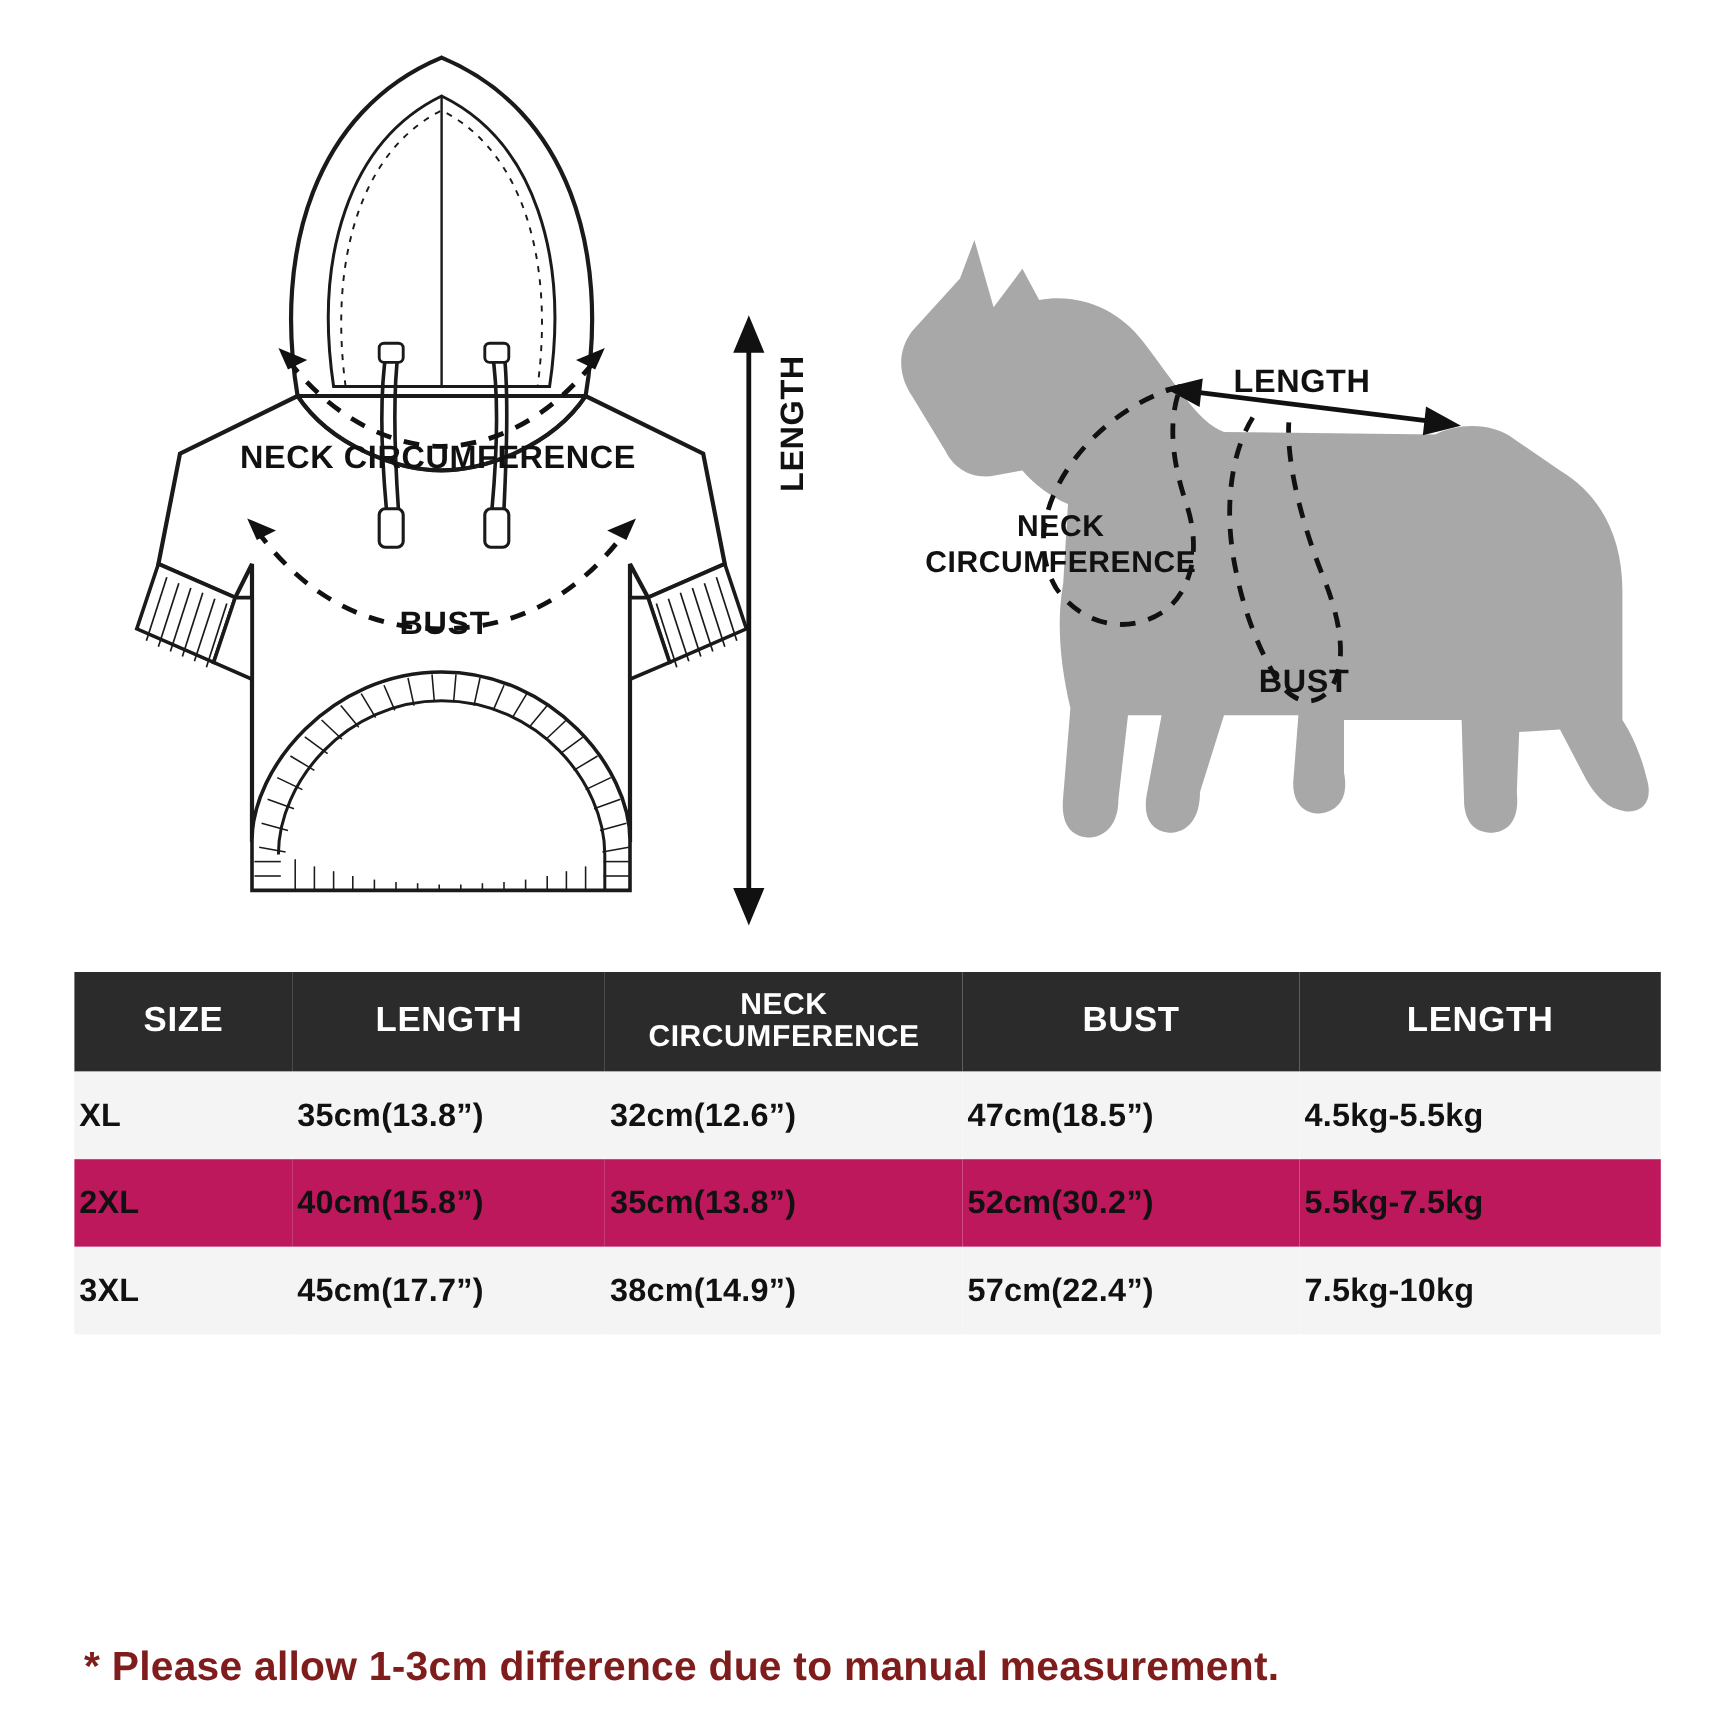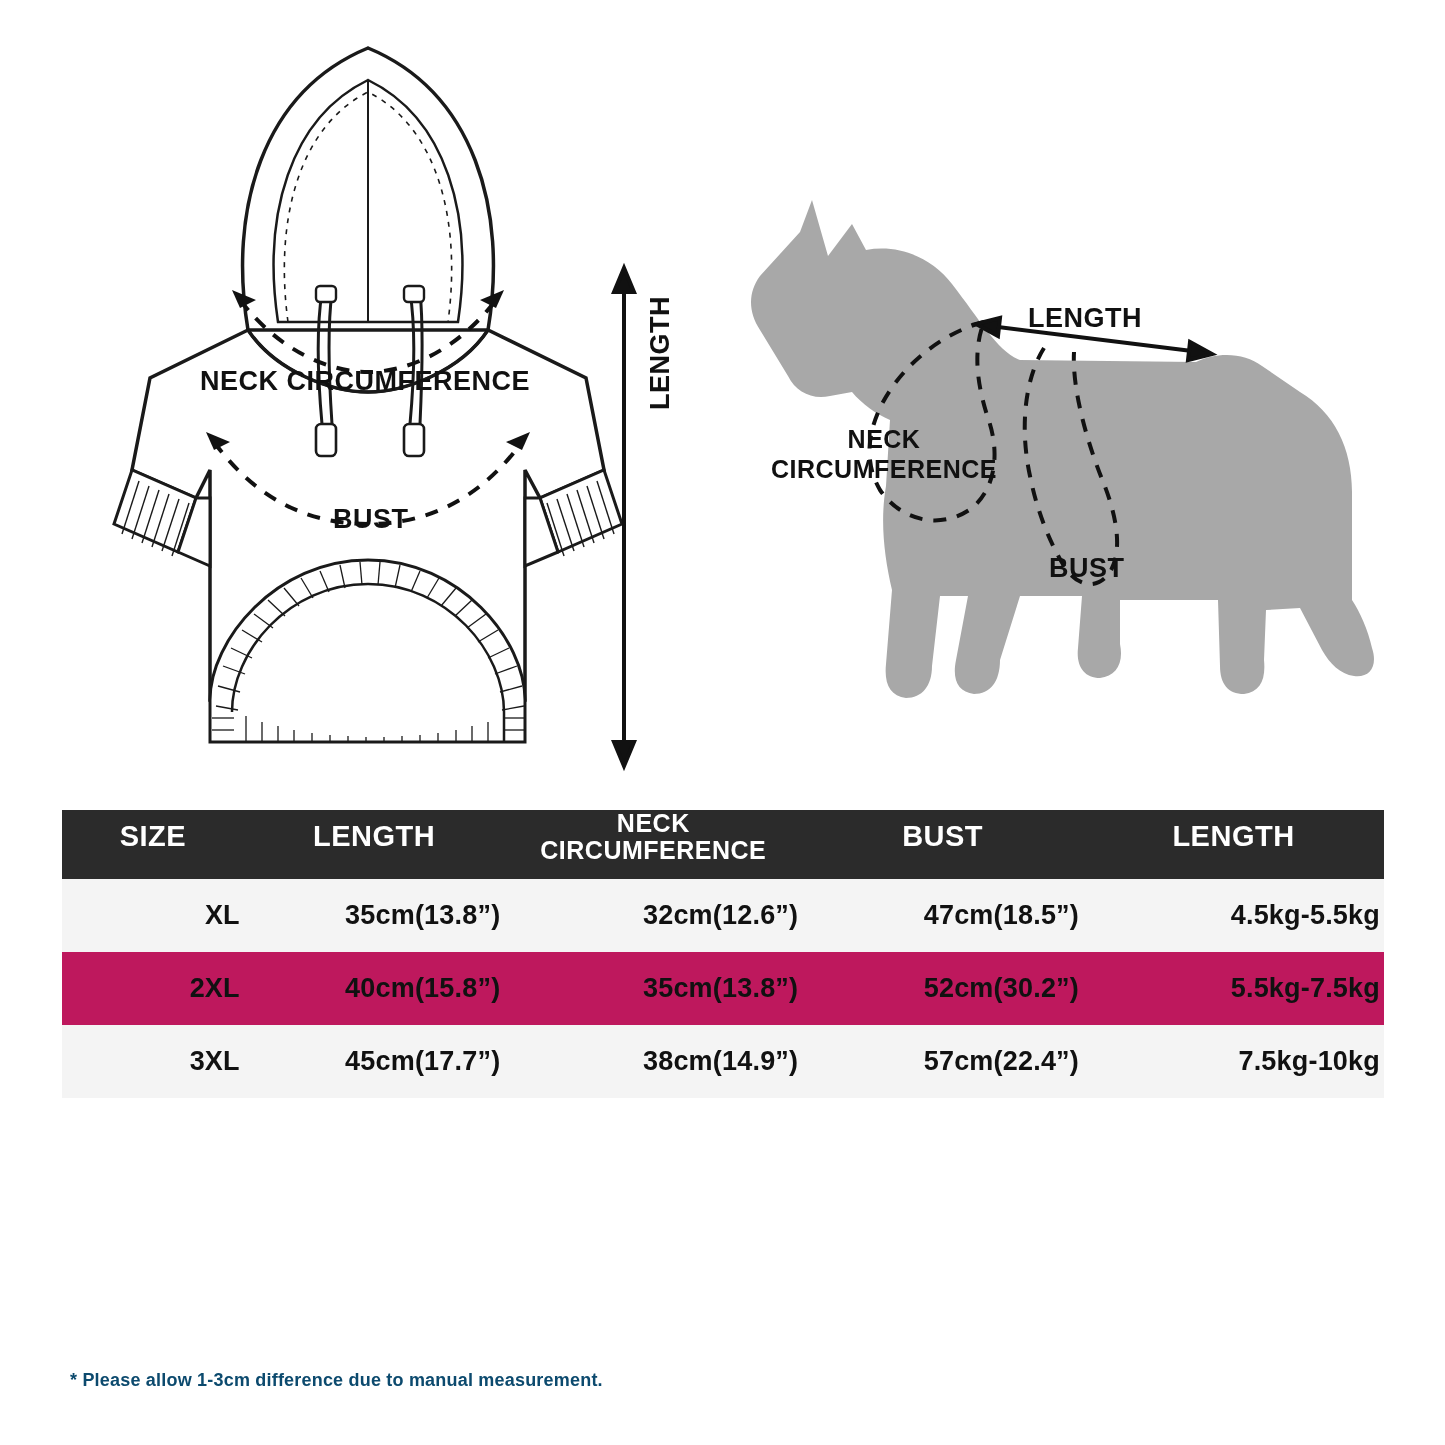--- a/index.html
+++ b/index.html
@@ -89,29 +89,29 @@
     border-collapse: collapse;
     width: 1322px;
     table-layout: fixed;
   }
   table.sizing thead th {
     background: #2b2b2b;
     color: #ffffff;
     font-size: 29px;
     font-weight: bold;
     letter-spacing: 0.5px;
-    padding: 0 4px 16px 4px;
+    padding: 14px 4px 16px 4px;
     text-align: center;
     line-height: 1.06;
   }
   table.sizing thead th.narrow {
     font-size: 25px;
   }
   table.sizing tbody td {
-    text-align: right;
+    text-align: left;
     font-size: 27px;
     font-weight: bold;
     color: #111;
     padding: 21px 4px;
     letter-spacing: 0.2px;
     margin-top: 48px;
   }
   table.sizing tbody tr.odd td {
     background: #f4f4f4;
   }
@@ -121,23 +121,23 @@
   .col-size { width: 172px; }
   .col-length { width: 250px; }
   .col-neck { width: 287px; }
   .col-bust { width: 270px; }
   .col-weight { width: 290px; }
 
   .footnote {
     position: absolute;
     left: 70px;
     top: 1370px;
-    font-size: 18px;
+    font-size: 34px;
     font-weight: bold;
-    color: #0c4a6e;
+    color: #7f1d1d;
     letter-spacing: 0.2px;
   }
 </style>
 </head>
 <body>
 
 <div class="page">
 
   <div class="illustration">
 

